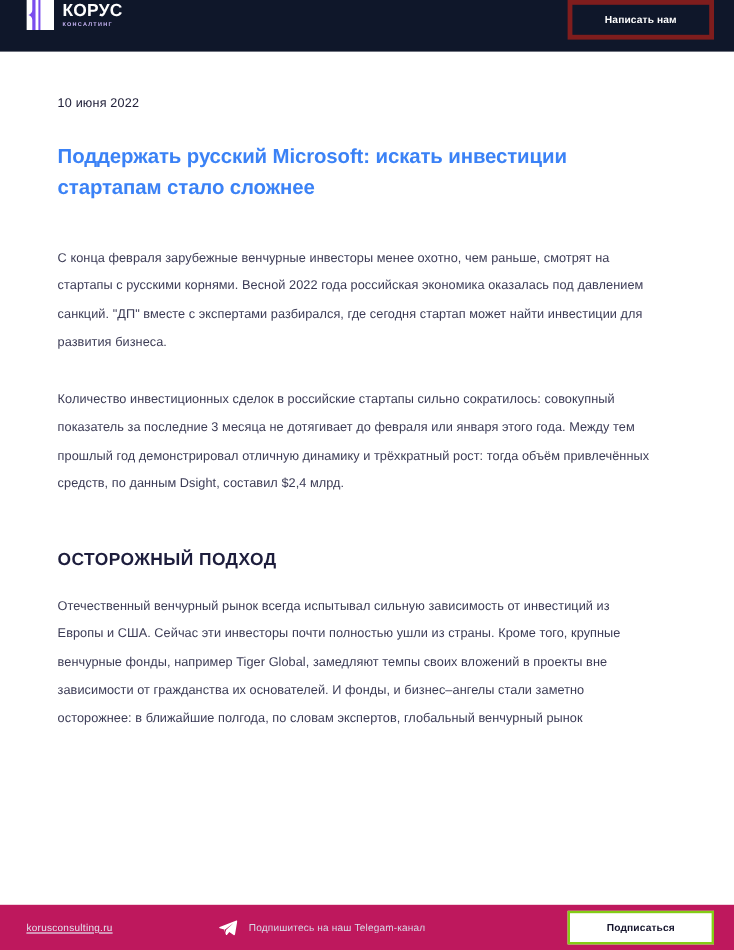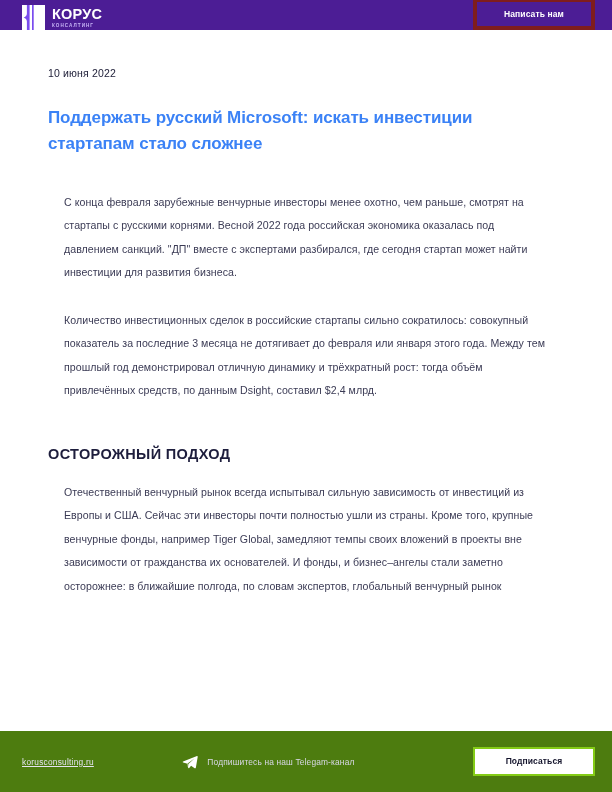--- a/index.html
+++ b/index.html
@@ -21,24 +21,24 @@
     width: 612px;
     height: 792px;
     background: #ffffff;
     display: flex;
     flex-direction: column;
   }
 
   
   .site-header {
     flex: 0 0 auto;
-    height: 30px;
-    background: #4c1d95;
-    display: flex;
-    align-items: flex-end;
+    height: 43px;
+    background: #0f172a;
+    display: flex;
+    align-items: flex-start;
     justify-content: space-between;
     padding: 0 17px 0 22px;
     box-sizing: border-box;
   }
 
   .brand {
     display: flex;
     align-items: center;
     gap: 7px;
     text-decoration: none;
@@ -110,21 +110,21 @@
     margin: 26px 0 0 0;
     font-size: 17px;
     font-weight: bold;
     color: #3b82f6;
     line-height: 1.52;
     letter-spacing: -0.1px;
     max-width: 492px;
   }
 
   .article-p {
-    margin: 16px;
+    margin: 0;
     font-size: 10.6px;
     color: #3b3b55;
     line-height: 2.22;
     letter-spacing: 0.05px;
     max-width: 500px;
   }
 
   .p-first { margin-top: 34px; }
   .p-second { margin-top: 24px; }
   .p-third { margin-top: 17px; }
@@ -135,22 +135,22 @@
     font-weight: bold;
     color: #1d1d3c;
     letter-spacing: 0.35px;
     text-transform: uppercase;
     line-height: 1.3;
   }
 
   
   .site-footer {
     flex: 0 0 auto;
-    height: 61px;
-    background: #4d7c0f;
+    height: 38px;
+    background: #be185d;
     display: flex;
     align-items: center;
     padding: 0 17px 0 22px;
     box-sizing: border-box;
   }
 
   .footer-site {
     color: #e4e4f0;
     font-size: 8.3px;
     letter-spacing: 0.25px;

